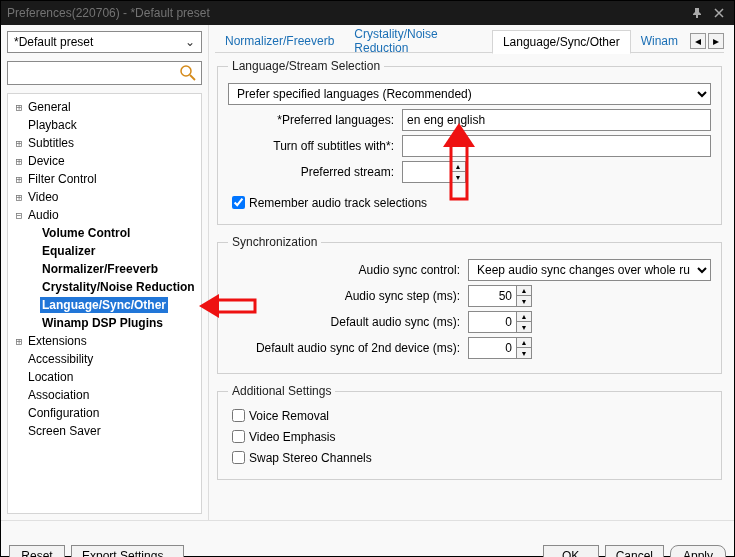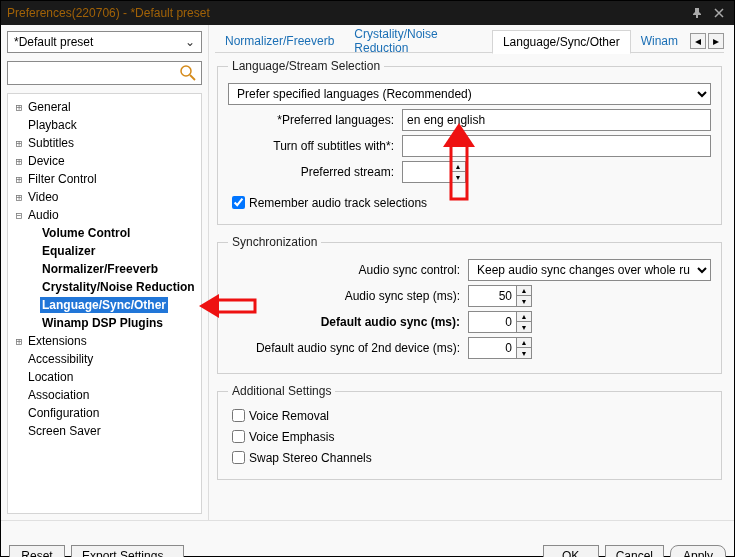--- a/index.html
+++ b/index.html
@@ -1,20 +1,20 @@
 <!DOCTYPE html>
 <html><head>
 <meta charset="utf-8">
 <style>
   * { box-sizing: border-box; }
   html, body { margin:0; padding:0; font-family:"Segoe UI",Tahoma,Arial,sans-serif; font-size:12px; color:#000; background:#fff; }
   #app { width:735px; height:557px; border:1px solid #000; background:#f9f9f9; display:flex; flex-direction:column; }
 
   
-  .titlebar { height:24px; background:#1a1a1a; color:#a16207; display:flex; align-items:center; padding:0 6px; }
+  .titlebar { height:24px; background:#1a1a1a; color:#737373; display:flex; align-items:center; padding:0 6px; }
   .titlebar .title { flex:1; font-size:12px; }
   .titlebar .winctl { width:18px; height:18px; margin-left:4px; display:flex; align-items:center; justify-content:center; color:#aaa; cursor:pointer; }
   .titlebar .winctl svg { width:12px; height:12px; }
 
   
   .content { flex:1; display:flex; flex-direction:row; overflow:hidden; }
 
   
   .leftpane { width:215px; padding:6px; display:flex; flex-direction:column; border-right:1px solid #ddd; }
   .preset-combo { height:22px; border:1px solid #8a8a8a; display:flex; align-items:center; padding:0 6px; margin-bottom:8px; background:#fff; cursor:default; }
@@ -273,21 +273,21 @@
             <span class="flabel" style="width:240px;">Audio sync step (ms):</span>
             <span class="spinner">
               <input type="text" value="50" style="">
               <span class="btns">
                   <div>▲</div>
                   <div>▼</div>
                 </span>
             </span>
           </div>
           <div class="row">
-            <span class="flabel" style="width:240px;font-weight:bold;">Default audio sync (ms):</span>
+            <span class="flabel" style="width:240px;">Default audio sync (ms):</span>
             <span class="spinner">
               <input type="text" value="0" style="">
               <span class="btns">
                   <div>▲</div>
                   <div>▼</div>
                 </span>
             </span>
           </div>
           <div class="row">
             <span class="flabel" style="width:240px;">Default audio sync of 2nd device (ms):</span>
@@ -302,21 +302,21 @@
         </fieldset>
 
         <fieldset>
           <legend>Additional Settings</legend>
           <div class="chkrow">
               <input type="checkbox" style="">
               <span>Voice Removal</span>
             </div>
           <div class="chkrow">
               <input type="checkbox" style="">
-              <span>Voice Emphasis</span>
+              <span>Video Emphasis</span>
             </div>
           <div class="chkrow">
               <input type="checkbox" style="">
               <span>Swap Stereo Channels</span>
             </div>
         </fieldset>
 
       </div>
     </div>
   </div>

